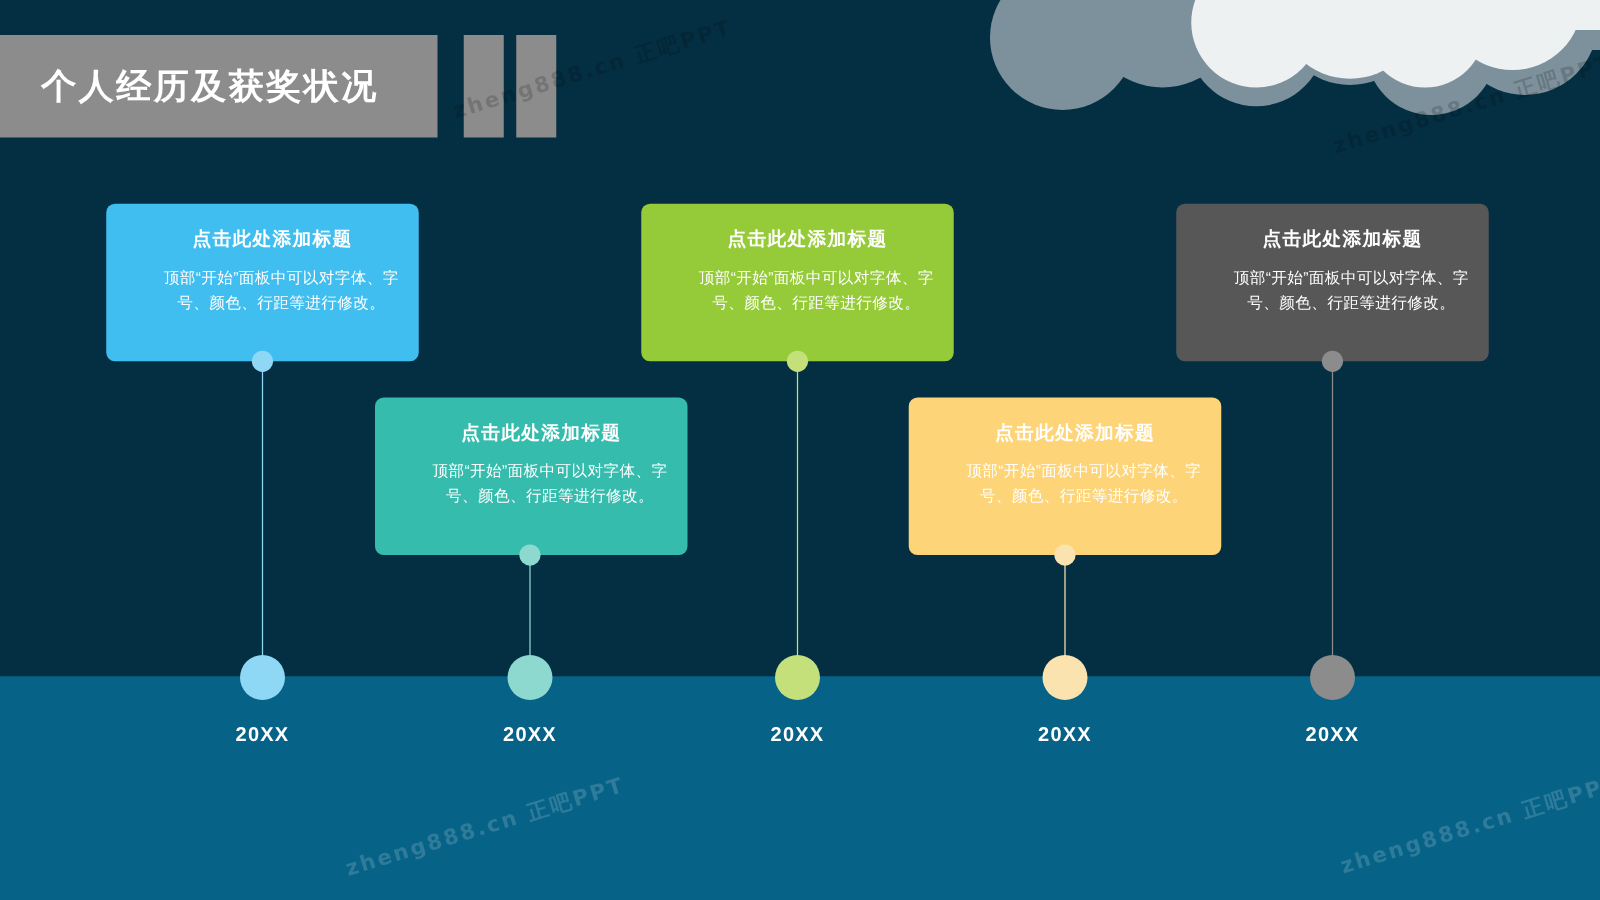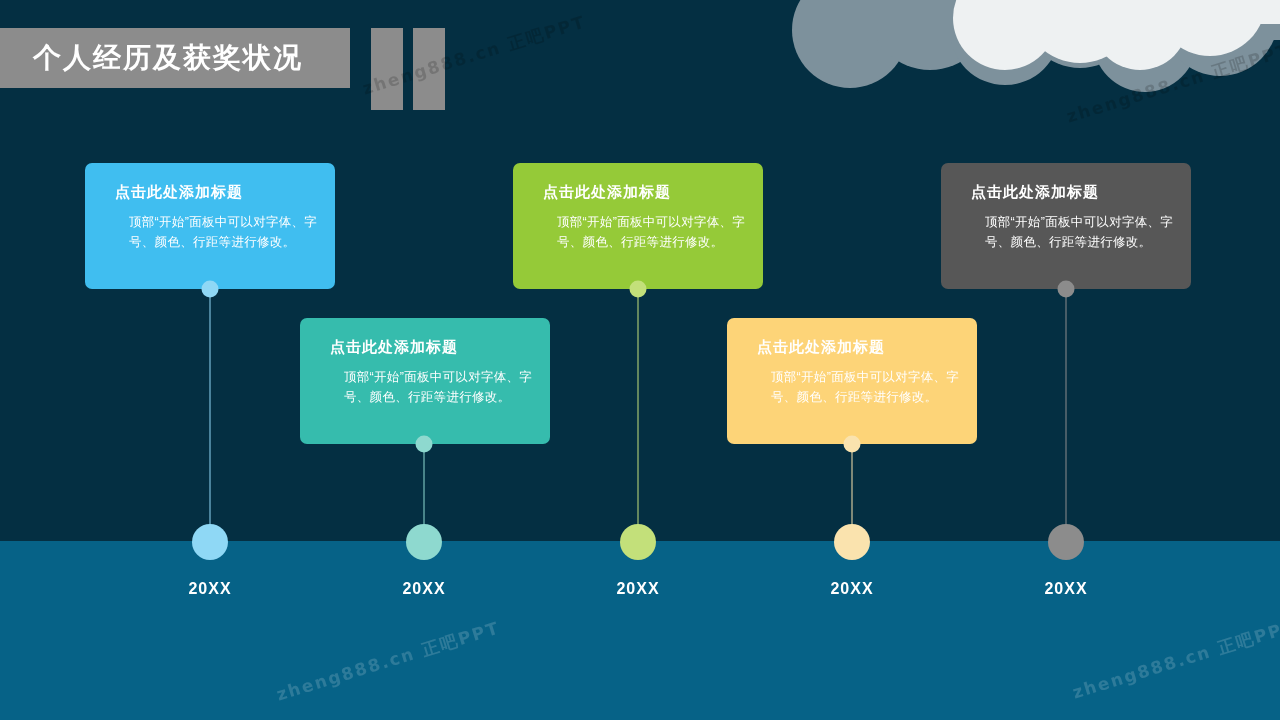--- a/index.html
+++ b/index.html
@@ -36,21 +36,21 @@
     height: 150px;
     pointer-events: none;
   }
 
   
   .title-bar {
     position: absolute;
     left: 0;
     top: 28px;
     width: 350px;
-    height: 60px;
+    height: 82px;
     background: #8c8c8c;
     display: flex;
     align-items: center;
   }
   .title-text {
     color: #ffffff;
     font-size: 28px;
     font-weight: bold;
     letter-spacing: 2px;
     margin-left: 33px;
@@ -68,20 +68,21 @@
 
   
   .item { position: absolute; top: 0; left: 0; }
 
   .card {
     position: absolute;
     width: 250px;
     border-radius: 7px;
     box-sizing: border-box;
     padding: 20px 14px 16px 30px;
+    text-align: center;
   }
   .card-title {
     font-size: 15px;
     font-weight: bold;
     color: #ffffff;
     letter-spacing: 1px;
     margin-bottom: 11px;
     line-height: 1.2;
   }
   .card-body {

